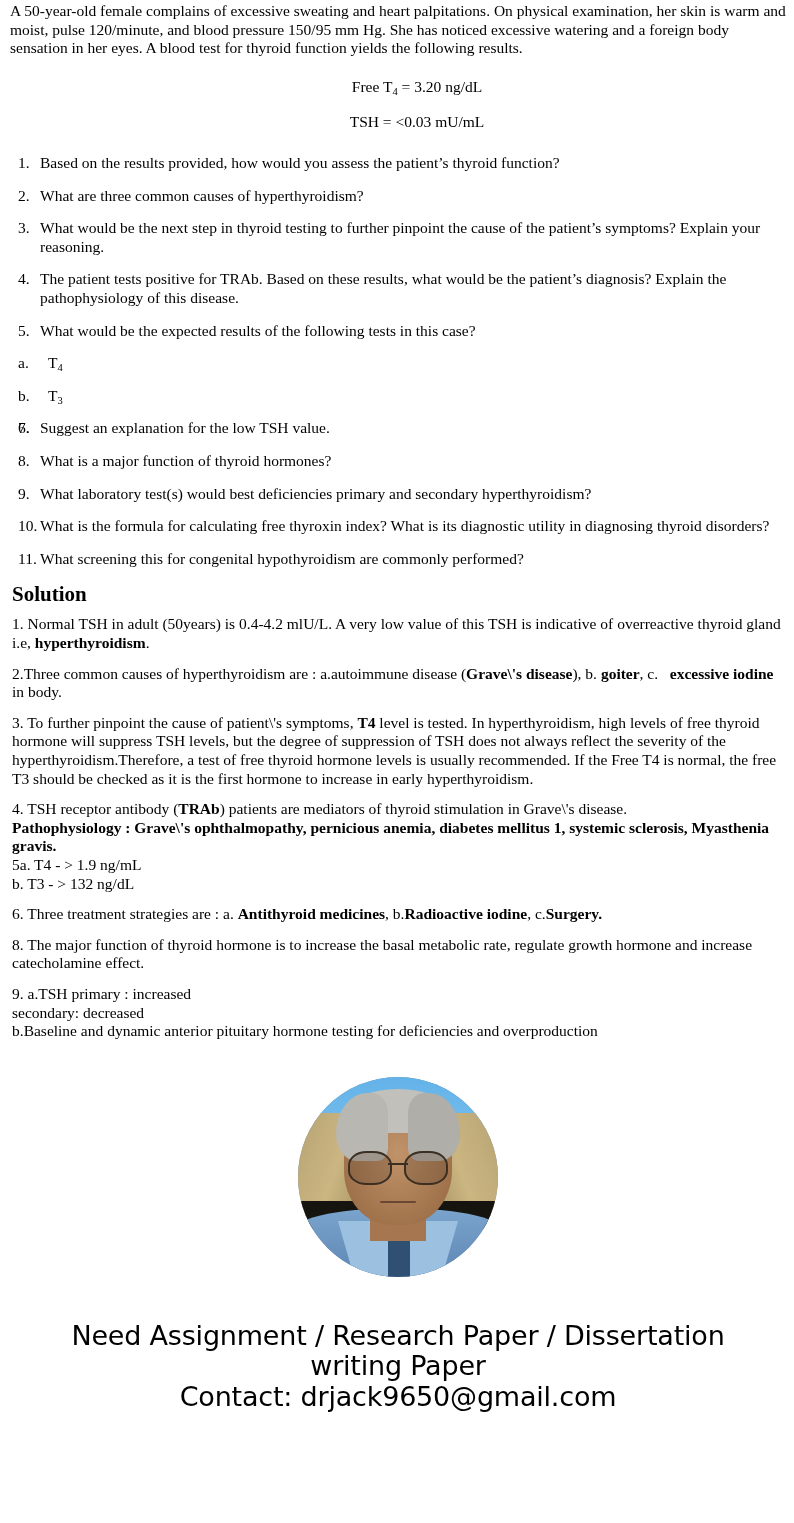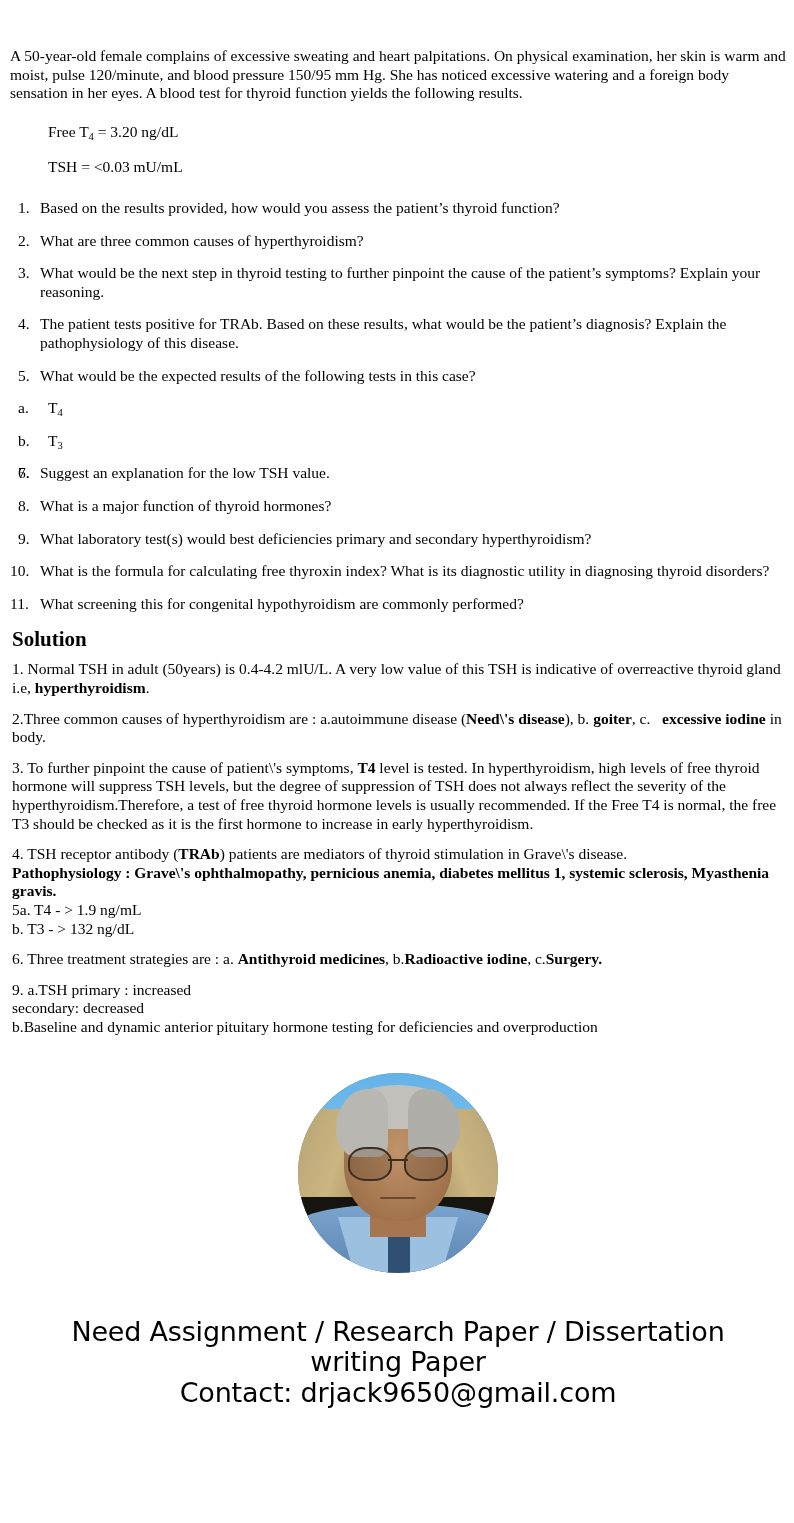--- a/index.html
+++ b/index.html
@@ -14,35 +14,35 @@
     color: #000000;
     font-size: 15.5px;
     line-height: 1.18;
     -webkit-font-smoothing: antialiased;
   }
 
   .page {
     width: 794px;
     box-sizing: border-box;
     padding: 0 8px 0 10px;
-    margin-top: 45px;
   }
 
   
   .stem {
     margin: 0;
     padding-top: 2px;
     text-align: left;
     line-height: 1.2;
   }
 
   .lab-line {
     margin: 0;
     padding-left: 38px;
     line-height: 1.2;
+    text-align: center;
   }
   .lab-spacer-top { height: 20px; }
   .lab-spacer-mid { height: 17px; }
   .lab-spacer-bot { height: 22px; }
 
   sub {
     font-size: 0.68em;
     vertical-align: -0.28em;
     line-height: 0;
   }
@@ -59,21 +59,21 @@
     margin-bottom: 14px;
     line-height: 1.2;
   }
   .qitem .qnum {
     position: absolute;
     left: 8px;
     top: 0;
     width: 26px;
     text-align: left;
   }
-  .qitem.wide .qnum { left: 0; }
+  .qitem.wide .qnum { left: 8px; }
 
   .sublist {
     list-style: none;
     margin: 0 0 14px 0;
     padding: 0;
   }
   .subitem {
     position: relative;
     padding-left: 38px;
     margin-bottom: 14px;
@@ -326,33 +326,34 @@
     <li class="qitem wide">
       <span class="qnum">11.</span>
       <span>What screening this for congenital hypothyroidism are commonly performed?</span>
     </li>
   </ol>
 
   <h2 class="sol-heading">Solution</h2>
 
   <p class="sol-para"><span>1. Normal TSH in adult (50years) is 0.4-4.2 mlU/L. A very low value of this TSH is indicative of overreactive thyroid gland i.e, </span><b>hyperthyroidism</b><span>.</span></p>
 
-  <p class="sol-para"><span>2.Three common causes of hyperthyroidism are : a.autoimmune disease (</span><b>Need\'s disease</b><span>), b. </span><b>goiter</b><span>, c.&nbsp;&nbsp; </span><b>excessive iodine</b><span> in body.</span></p>
+  <p class="sol-para"><span>2.Three common causes of hyperthyroidism are : a.autoimmune disease (</span><b>Grave\'s disease</b><span>), b. </span><b>goiter</b><span>, c.&nbsp;&nbsp; </span><b>excessive iodine</b><span> in body.</span></p>
 
   <p class="sol-para"><span>3. To further pinpoint the cause of patient\'s symptoms, </span><b>T4</b><span> level is tested. In hyperthyroidism, high levels of free thyroid hormone will suppress TSH levels, but the degree of suppression of TSH does not always reflect the severity of the hyperthyroidism.Therefore, a test of free thyroid hormone levels is usually recommended. If the Free T4 is normal, the free T3 should be checked as it is the first hormone to increase in early hyperthyroidism.</span></p>
 
   <p class="sol-para tight"><span>4. TSH receptor antibody (</span><b>TRAb</b><span>) patients are mediators of thyroid stimulation in Grave\'s disease.</span></p>
 
   <p class="sol-para tight"><b>Pathophysiology : Grave\'s ophthalmopathy, pernicious anemia, diabetes mellitus 1, systemic sclerosis, Myasthenia gravis.</b></p>
 
   <p class="sol-para tight">5a. T4 - &gt; 1.9 ng/mL</p>
   <p class="sol-para">b. T3 - &gt; 132 ng/dL</p>
 
   <p class="sol-para"><span>6. Three treatment strategies are : a. </span><b>Antithyroid medicines</b><span>, b.</span><b>Radioactive iodine</b><span>, c.</span><b>Surgery.</b></p>
 
+  <p class="sol-para">8. The major function of thyroid hormone is to increase the basal metabolic rate, regulate growth hormone and increase catecholamine effect.</p>
 
   <p class="sol-para tight">9. a.TSH primary : increased</p>
   <p class="sol-para tight">secondary: decreased</p>
   <p class="sol-para">b.Baseline and dynamic anterior pituitary hormone testing for deficiencies and overproduction</p>
 
   <div class="avatar-wrap">
     <div class="avatar">
       <div class="ph-sky"></div>
       <div class="ph-wallL"></div>
       <div class="ph-wallR"></div>

